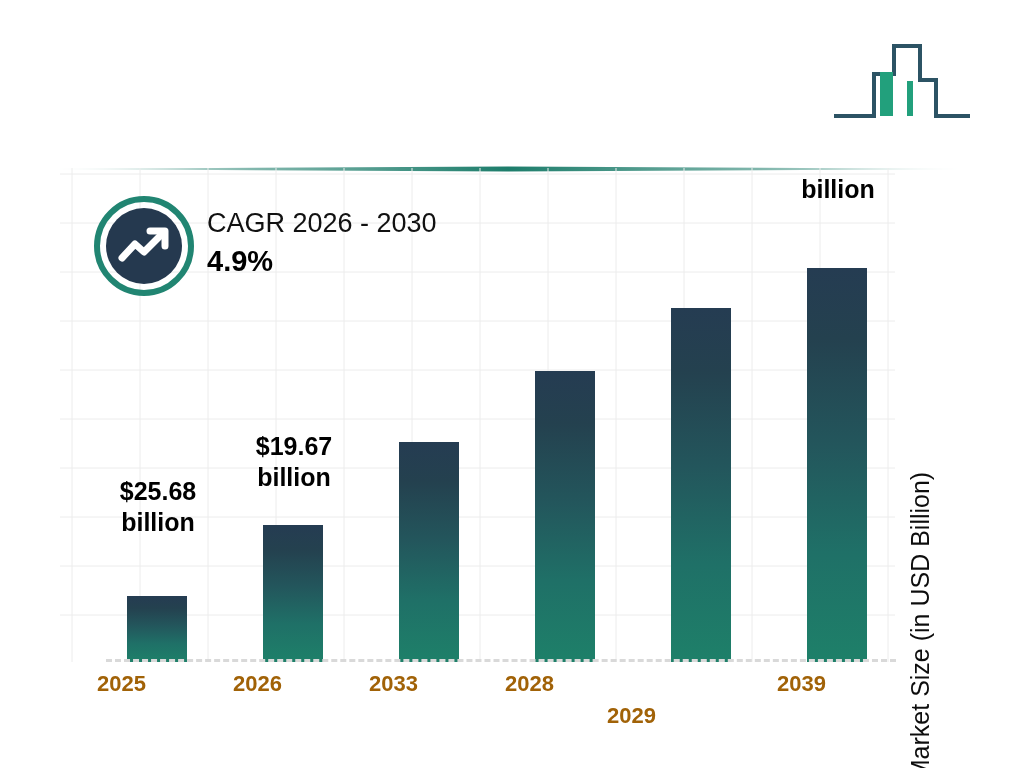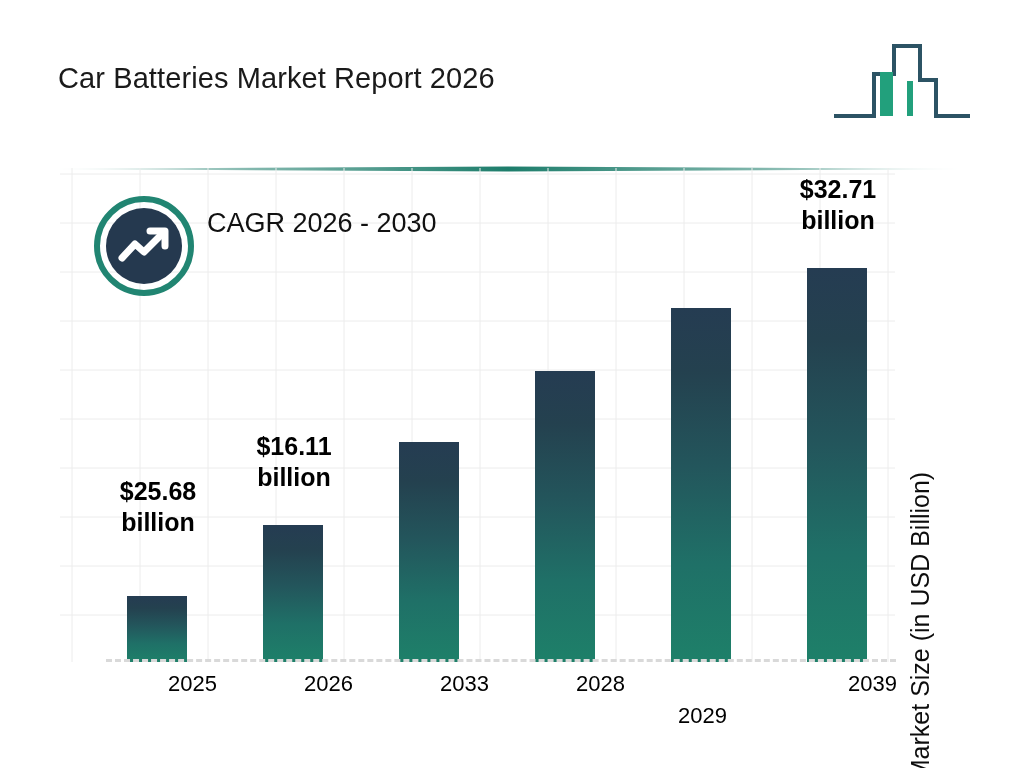--- a/index.html
+++ b/index.html
@@ -134,24 +134,24 @@
   
   #xaxis {
     position: absolute;
     left: 60px;
     top: 503px;
     width: 835px;
     height: 40px;
   }
   .x-tick {
     position: absolute;
-    text-align: right;
+    text-align: left;
     font-size: 22px;
-    font-weight: normal;
-    color: #000000;
+    font-weight: bold;
+    color: #a16207;
     font-family: "Liberation Sans Narrow", "Liberation Sans", sans-serif;
     white-space: nowrap;
   }
 
   
   #yaxis-title {
     position: absolute;
     left: 898px;
     top: 268px;
     width: 44px;
@@ -200,21 +200,20 @@
     color: #000000;
     line-height: 36px;
     margin-top: 3px;
     white-space: nowrap;
   }
 </style>
 </head>
 <body>
 
 <div id="header">
-  <div id="page-title">Car Batteries Market Report 2026</div>
 
   <div id="logo">
     <div id="logo-graphic">
       <svg width="140" height="86" viewBox="0 0 140 86" xmlns="http://www.w3.org/2000/svg">
 
         <path d="M2 80 L42 80 L42 38 L62 38 L62 10 L88 10 L88 44 L104 44 L104 80 L138 80" fill="none" stroke="#2c5364" stroke-width="4"></path>
 
         <rect x="48" y="36" width="13" height="44" fill="#22a07c"></rect>
         <rect x="75" y="45" width="6" height="35" fill="#22a07c"></rect>
       </svg>
@@ -276,33 +275,32 @@
     <div id="bars">
 
       <div class="bar" style="left:67px; width:60px; height:66px;"></div>
       <div class="bar-label" style="left:37px; width:122px; top:-26px; transform:translateY(334px);">
         <div>$25.68</div>
         <div>billion</div>
       </div>
 
       <div class="bar" style="left:203px; width:60px; height:137px;"></div>
       <div class="bar-label" style="left:173px; width:122px; top:263px;">
-        <div>$16.11</div>
+        <div>$19.67</div>
         <div>billion</div>
       </div>
 
       <div class="bar" style="left:339px; width:60px; height:220px;"></div>
 
       <div class="bar" style="left:475px; width:60px; height:291px;"></div>
 
       <div class="bar" style="left:611px; width:60px; height:354px;"></div>
 
       <div class="bar" style="left:747px; width:60px; height:394px;"></div>
       <div class="bar-label" style="left:717px; width:122px; top:6px;">
-        <div>$32.71</div>
         <div>billion</div>
       </div>
 
     </div>
 
     <div id="baseline"></div>
   </div>
 
   <div id="xaxis">
     <div class="x-tick" style="left:37px; width:120px;">2025</div>
@@ -323,14 +321,15 @@
   <div id="cagr-circle">
     <svg width="100" height="100" viewBox="0 0 100 100" xmlns="http://www.w3.org/2000/svg">
       <circle cx="50" cy="50" r="47" fill="none" stroke="#218572" stroke-width="6"></circle>
       <circle cx="50" cy="50" r="38" fill="#25394f"></circle>
       <path d="M28 62 L41 48 L50 56 L68 38" fill="none" stroke="#ffffff" stroke-width="7" stroke-linecap="round" stroke-linejoin="round"></path>
       <path d="M56 35 L71 35 L71 50" fill="none" stroke="#ffffff" stroke-width="7" stroke-linecap="round" stroke-linejoin="round"></path>
     </svg>
   </div>
   <div id="cagr-text">
     <div id="cagr-period">CAGR 2026 - 2030</div>
+    <div id="cagr-value">4.9%</div>
   </div>
 </div>
 
 </body></html>

